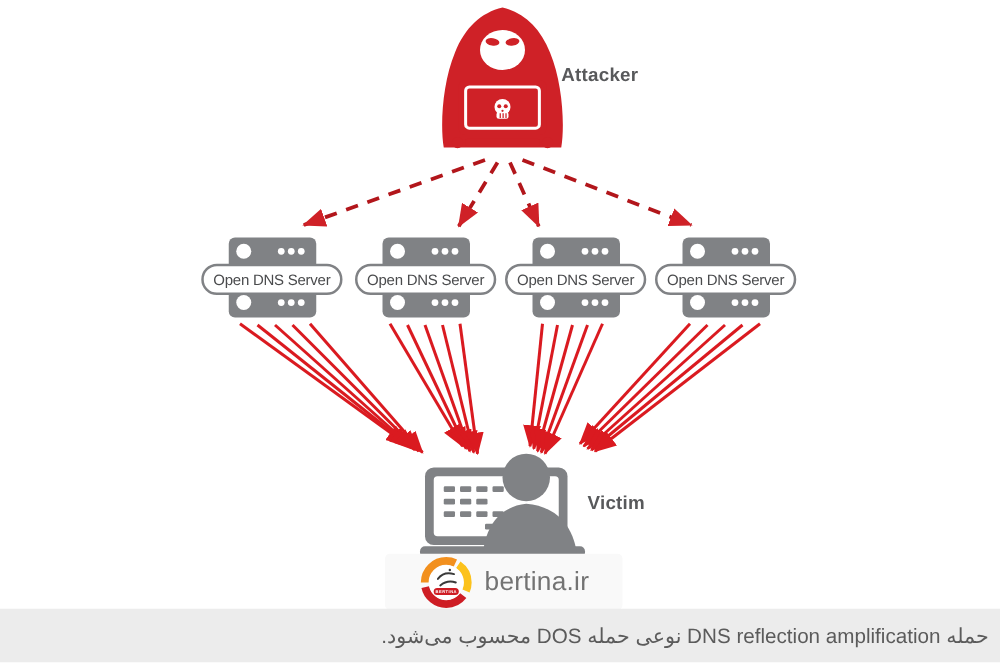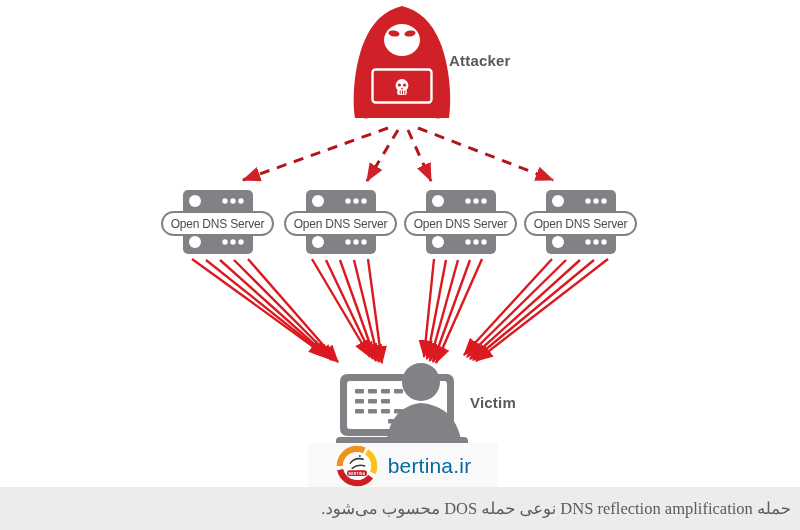--- a/index.html
+++ b/index.html
@@ -20,28 +20,28 @@
     display:flex;align-items:center;justify-content:center;
     font-weight:400;font-size:12px;color:#4a4b4d;letter-spacing:-0.2px;
     white-space:nowrap;
   }
   .pill-1{left:161px;} .pill-2{left:284px;} .pill-3{left:404px;} .pill-4{left:524px;}
   .watermark{
     position:absolute;left:308px;top:443px;width:190px;height:45px;
     background:#f9f9f9;border-radius:4px;
     display:flex;align-items:center;justify-content:center;gap:9px;
   }
-  .brand-text{font-size:21px;color:#0369a1;letter-spacing:.2px;}
+  .brand-text{font-size:21px;color:#737373;letter-spacing:.2px;}
   .caption-bar{
     position:absolute;left:0;top:487px;width:800px;height:43px;
     background:#ececec;display:flex;align-items:center;justify-content:flex-end;
     box-sizing:border-box;padding:0 9px;
   }
   .caption-text{
-    direction:rtl;font-family:Liberation Serif, serif;
+    direction:rtl;font-family:Liberation Sans, sans-serif;
     font-size:16.5px;color:#5b5b5b;white-space:nowrap;
   }
 </style>
 </head>
 <body>
 
 <div class="stage">
 
   <svg class="layer" width="800" height="530" viewBox="0 0 800 530">
     <defs>

